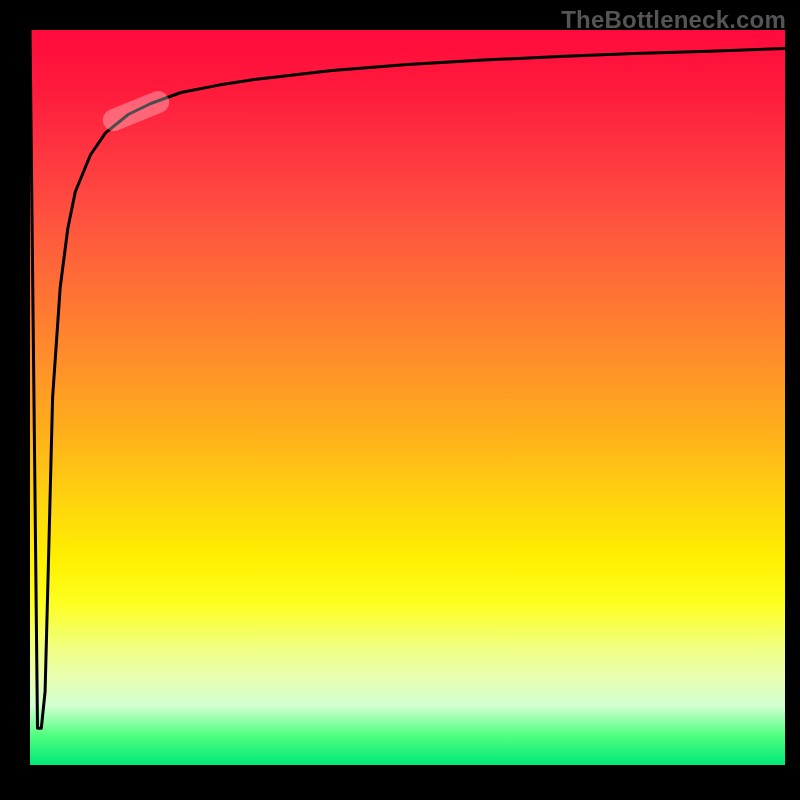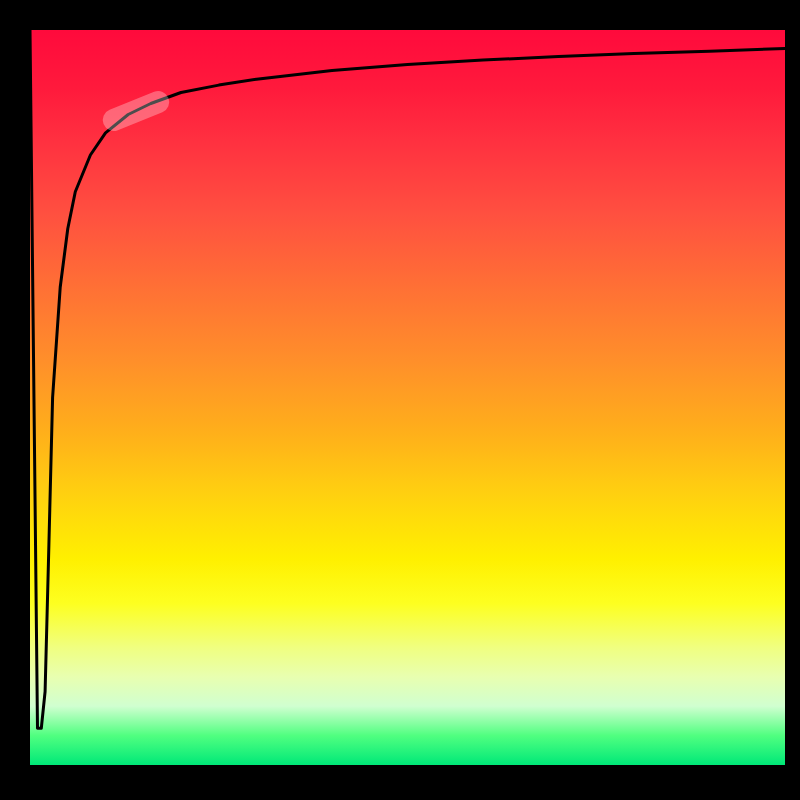--- a/index.html
+++ b/index.html
@@ -59,20 +59,21 @@
     transform-origin: center;
   }
 </style>
 </head>
 <body>
 
 <div class="chart-container">
 
   <div class="plot-area"></div>
 
+  <div class="watermark">TheBottleneck.com</div>
 
   <svg class="curve" viewBox="0 0 755 735" preserveAspectRatio="none">
     <path id="curve-path" d="M0.0 0.0 L7.5 698.3 L11.3 698.3 L15.1 661.5 L18.9 514.5 L22.6 367.5 L30.2 257.3 L37.8 198.5 L45.3 161.7 L60.4 125.0 L75.5 102.9 L98.2 84.5 L120.8 73.5 L151.0 62.5 L188.8 55.1 L226.5 49.2 L302.0 40.4 L377.5 34.5 L453.0 30.1 L528.5 26.5 L604.0 23.5 L679.5 21.3 L755.0 18.4" fill="none" stroke="#000" stroke-width="3" stroke-linecap="round" stroke-linejoin="round"></path>
   </svg>
 
   <div class="highlight" id="hl" style="left: 100.7px; top: 99.85px; transform: rotate(-22deg);"></div>
 
 </div>
 
 </body></html>

